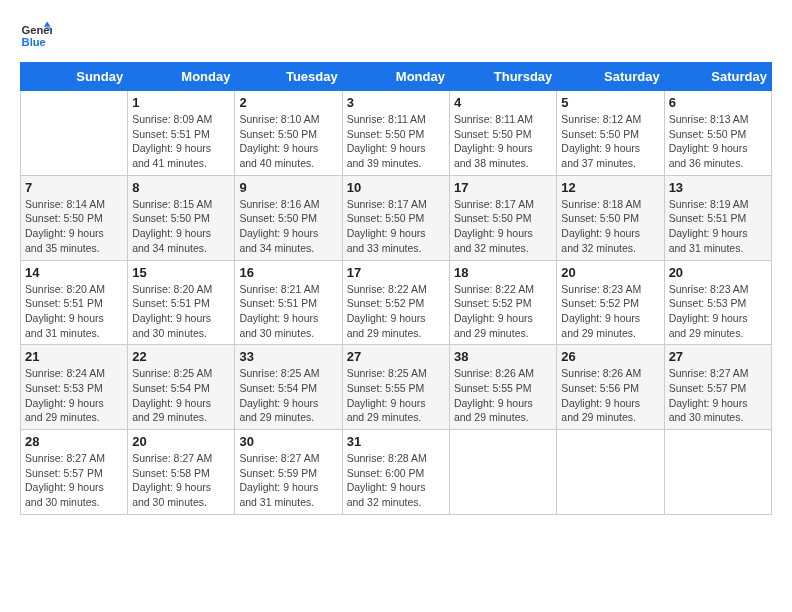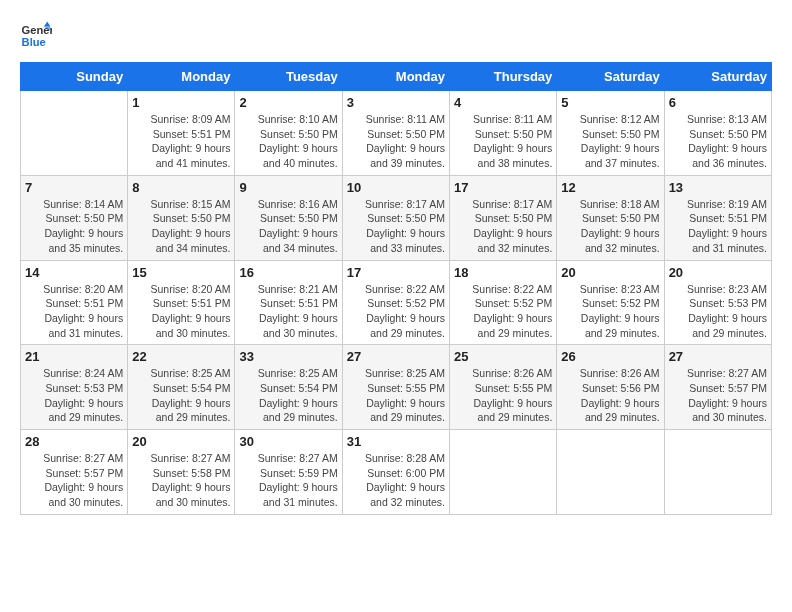--- a/index.html
+++ b/index.html
@@ -66,21 +66,20 @@
     .day-num {
       font-size: 13px;
       font-weight: bold;
       margin-bottom: 2px;
       color: #222;
     }
     .day-info {
       font-size: 10.5px;
       color: #444;
       line-height: 1.4;
-      text-align: right;
     }
     tbody tr:nth-child(odd) td {
       background: #fff;
     }
     tbody tr:nth-child(even) td {
       background: #f5f5f5;
     }
     tbody td.empty {
       background: #f0f0f0;
     }
@@ -214,21 +213,21 @@
         </td>
         <td>
           <div class="day-num">33</div>
           <div class="day-info">Sunrise: 8:25 AM<br>Sunset: 5:54 PM<br>Daylight: 9 hours and 29 minutes.</div>
         </td>
         <td>
           <div class="day-num">27</div>
           <div class="day-info">Sunrise: 8:25 AM<br>Sunset: 5:55 PM<br>Daylight: 9 hours and 29 minutes.</div>
         </td>
         <td>
-          <div class="day-num">25</div>
+          <div class="day-num">38</div>
           <div class="day-info">Sunrise: 8:26 AM<br>Sunset: 5:55 PM<br>Daylight: 9 hours and 29 minutes.</div>
         </td>
         <td>
           <div class="day-num">26</div>
           <div class="day-info">Sunrise: 8:26 AM<br>Sunset: 5:56 PM<br>Daylight: 9 hours and 29 minutes.</div>
         </td>
         <td>
           <div class="day-num">27</div>
           <div class="day-info">Sunrise: 8:27 AM<br>Sunset: 5:57 PM<br>Daylight: 9 hours and 30 minutes.</div>
         </td>

